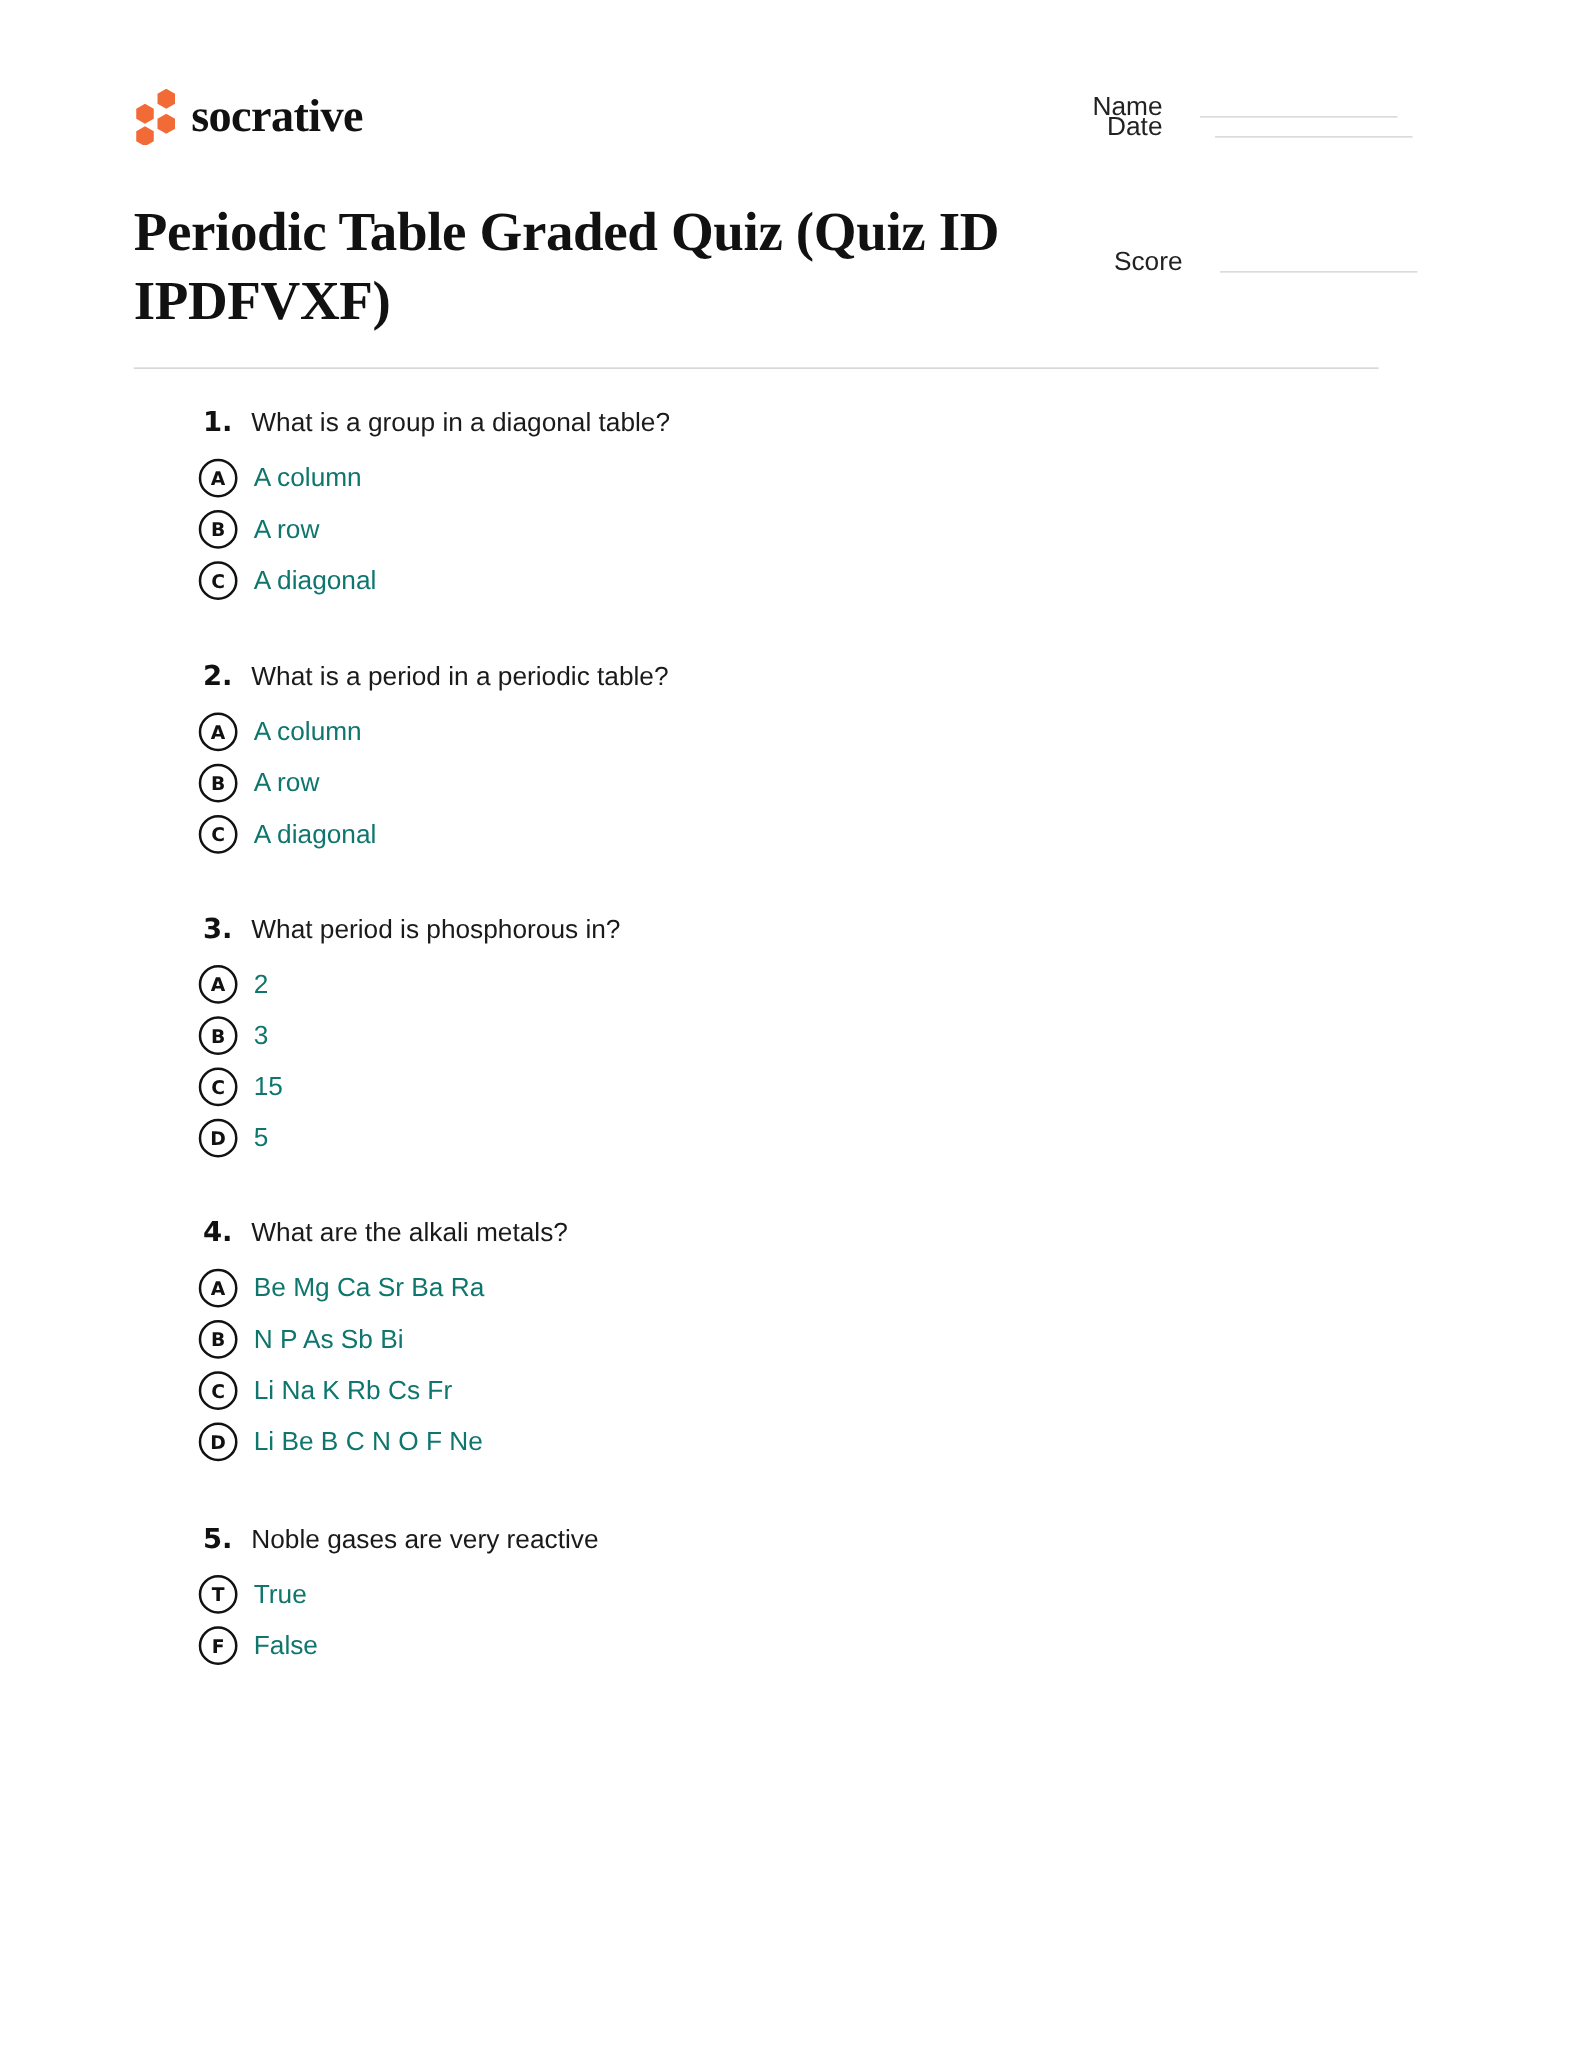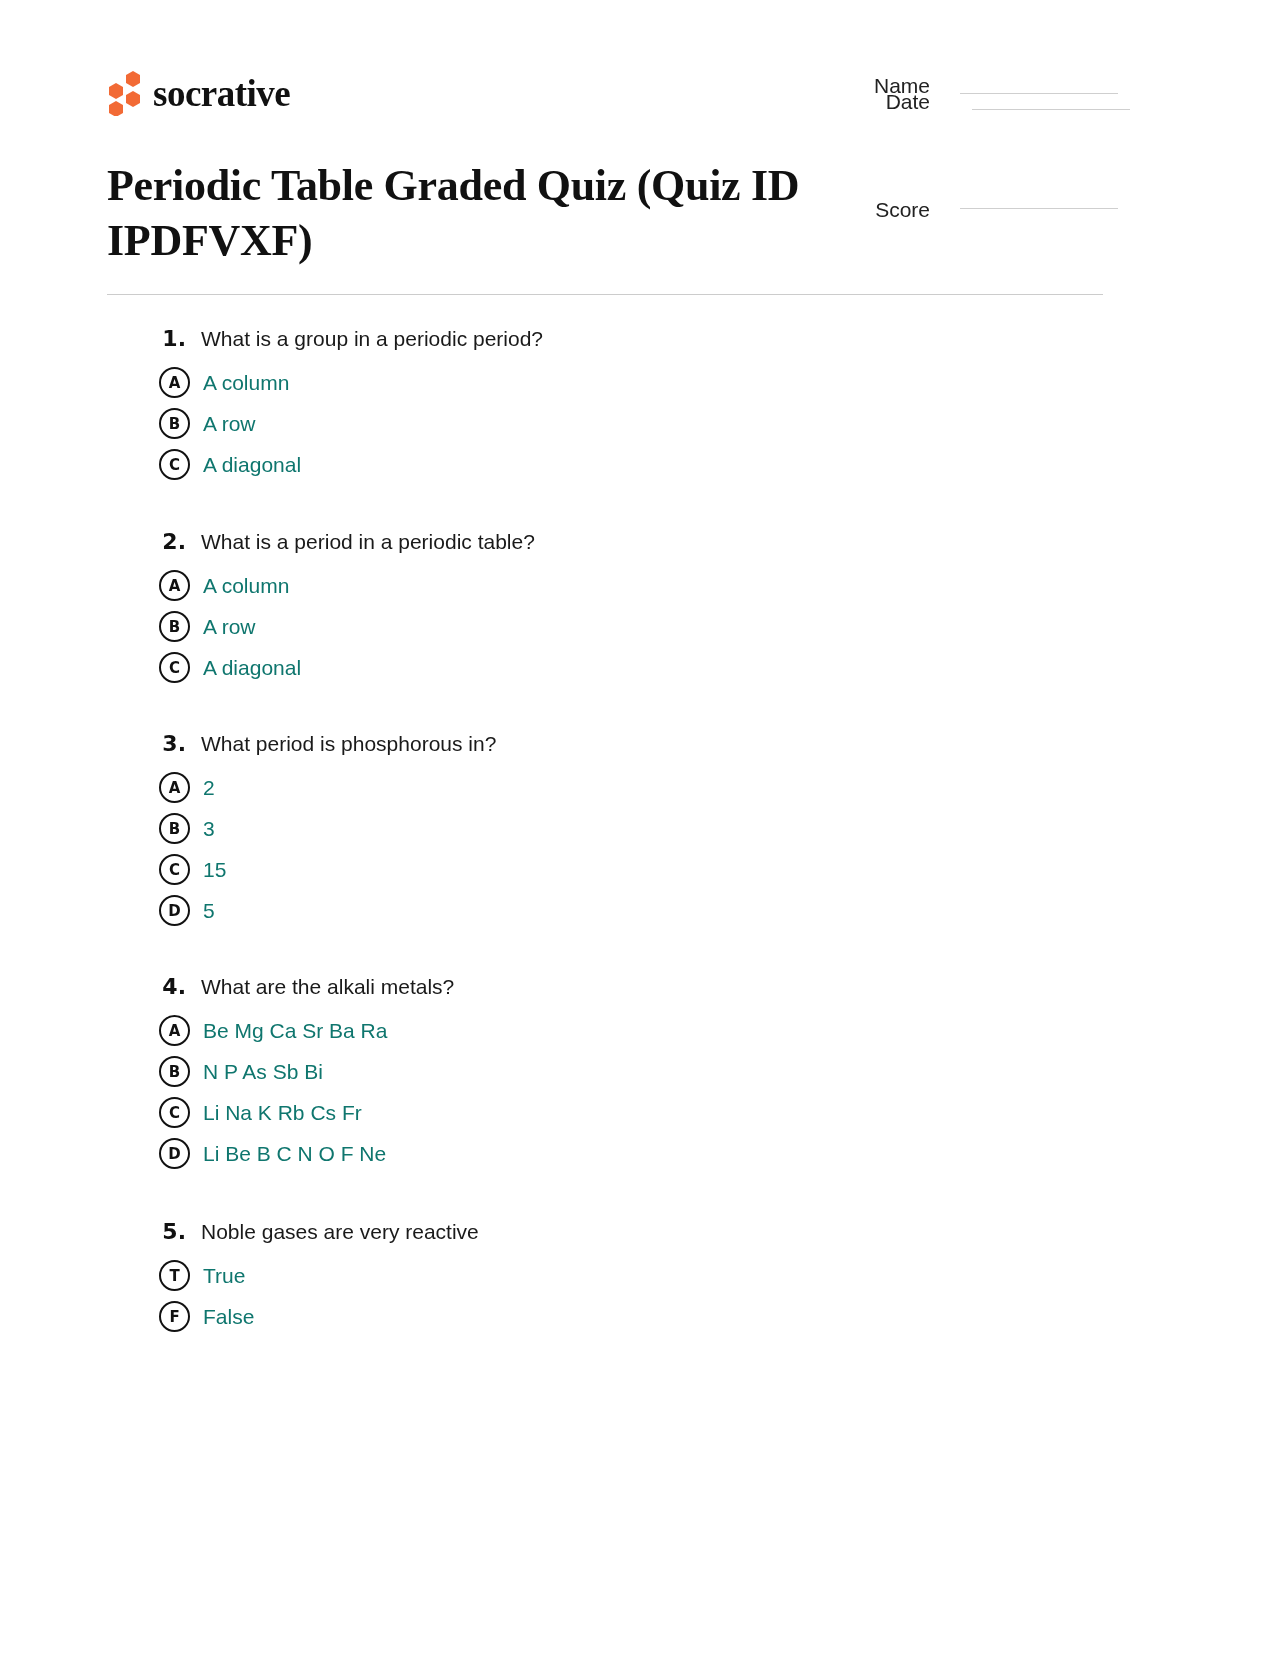--- a/index.html
+++ b/index.html
@@ -57,34 +57,34 @@
 
 <div class="fields">
   <div class="field" style="left:0; top:74px;">
     <span class="field-label">Name</span>
     <span class="field-line"></span>
   </div>
   <div class="field" style="left:0; top:90px;gap:12px;">
     <span class="field-label">Date</span>
     <span class="field-line"></span>
   </div>
-  <div class="field" style="left:0; top:198px;align-items:center;">
+  <div class="field" style="left:16px; top:198px;">
     <span class="field-label">Score</span>
     <span class="field-line"></span>
   </div>
 </div>
 
 <h1 class="title">Periodic Table Graded Quiz (Quiz ID IPDFVXF)</h1>
 
 <div class="divider"></div>
 
 <div class="question" style="top:326px;">
   <div class="q-head">
     <span class="q-num">1.</span>
-    <span class="q-text">What is a group in a periodic period?</span>
+    <span class="q-text">What is a group in a diagonal table?</span>
   </div>
   <div class="option">
     <span class="bubble">A</span>
     <span class="opt-text">A column</span>
   </div>
   <div class="option">
     <span class="bubble">B</span>
     <span class="opt-text">A row</span>
   </div>
   <div class="option">

